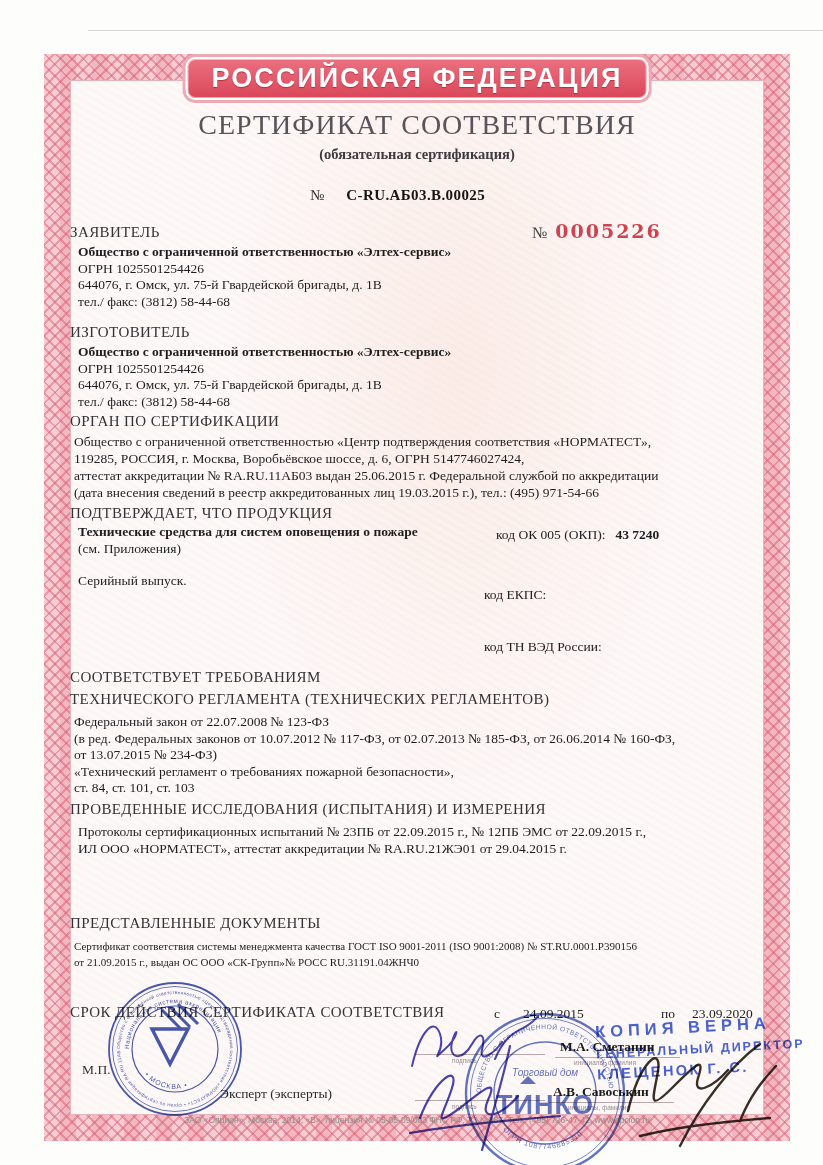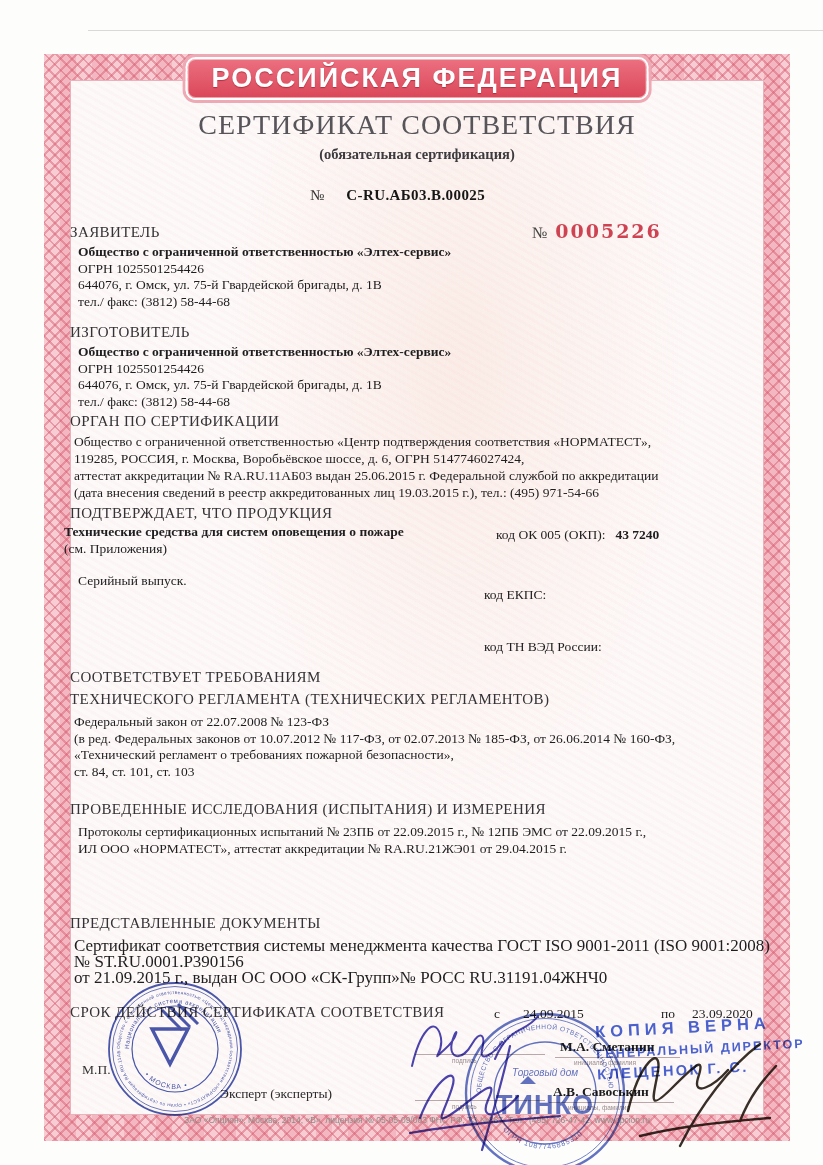--- a/index.html
+++ b/index.html
@@ -106,48 +106,49 @@
 
     <div class="h" style="left:26px;top:359px;">ОРГАН ПО СЕРТИФИКАЦИИ</div>
     <div class="block" style="left:30px;top:379px;width:690px;line-height:17px;">
       <div>Общество с ограниченной ответственностью «Центр подтверждения соответствия «НОРМАТЕСТ»,</div>
       <div>119285, РОССИЯ, г. Москва, Воробьёвское шоссе, д. 6, ОГРН 5147746027424,</div>
       <div>аттестат аккредитации № RA.RU.11АБ03 выдан 25.06.2015 г. Федеральной службой по аккредитации</div>
       <div>(дата внесения сведений в реестр аккредитованных лиц 19.03.2015 г.), тел.: (495) 971-54-66</div>
     </div>
 
     <div class="h" style="left:26px;top:451px;">ПОДТВЕРЖДАЕТ, ЧТО ПРОДУКЦИЯ</div>
-    <div class="block" style="left:20px;top:470px;width:390px;">
+    <div class="block" style="left:34px;top:470px;width:390px;">
       <div class="bold">Технические средства для систем оповещения о пожаре</div>
       <div>(см. Приложения)</div>
     </div>
     <div class="block" style="left:34px;top:519px;">Серийный выпуск.</div>
     <div class="code" style="left:440px;top:473px;margin-left:12px;">
       <span>код ОК 005 (ОКП):</span><b>43 7240</b>
     </div>
     <div class="code" style="left:440px;top:533px;">код ЕКПС:</div>
     <div class="code" style="left:440px;top:585px;">код ТН ВЭД России:</div>
 
     <div class="h" style="left:26px;top:615px;">СООТВЕТСТВУЕТ ТРЕБОВАНИЯМ</div>
     <div class="h" style="left:26px;top:637px;">ТЕХНИЧЕСКОГО РЕГЛАМЕНТА (ТЕХНИЧЕСКИХ РЕГЛАМЕНТОВ)</div>
     <div class="block" style="left:30px;top:660px;width:690px;">
       <div>Федеральный закон от 22.07.2008 № 123-ФЗ</div>
       <div>(в ред. Федеральных законов от 10.07.2012 № 117-ФЗ, от 02.07.2013 № 185-ФЗ, от 26.06.2014 № 160-ФЗ,</div>
+      <div>от 13.07.2015 № 234-ФЗ)</div>
       <div>«Технический регламент о требованиях пожарной безопасности»,</div>
       <div>ст. 84, ст. 101, ст. 103</div>
     </div>
 
     <div class="h" style="left:26px;top:747px;">ПРОВЕДЕННЫЕ ИССЛЕДОВАНИЯ (ИСПЫТАНИЯ) И ИЗМЕРЕНИЯ</div>
     <div class="block" style="left:34px;top:770px;width:690px;">
       <div>Протоколы сертификационных испытаний № 23ПБ от 22.09.2015 г., № 12ПБ ЭМС от 22.09.2015 г.,</div>
       <div>ИЛ ООО «НОРМАТЕСТ», аттестат аккредитации № RA.RU.21ЖЭ01 от 29.04.2015 г.</div>
     </div>
 
     <div class="h" style="left:26px;top:861px;">ПРЕДСТАВЛЕННЫЕ ДОКУМЕНТЫ</div>
-    <div class="block" style="left:30px;top:884px;width:700px;font-size:17px;line-height:16px;">
+    <div class="block" style="left:30px;top:884px;width:700px;font-size:11px;line-height:16px;">
       <div>Сертификат соответствия системы менеджмента качества ГОСТ ISO 9001-2011 (ISO 9001:2008) № ST.RU.0001.P390156</div>
       <div>от 21.09.2015 г., выдан ОС ООО «СК-Групп»№ РОСС RU.31191.04ЖНЧ0</div>
     </div>
 
     <div class="validity">
       <span class="vh">СРОК ДЕЙСТВИЯ СЕРТИФИКАТА СООТВЕТСТВИЯ</span>
       <span class="vdate" style="left:424px;">с</span>
       <span class="vdate" style="left:453px;">24.09.2015</span>
       <span class="vdate" style="left:591px;">по</span>
       <span class="vdate" style="left:622px;">23.09.2020</span>

